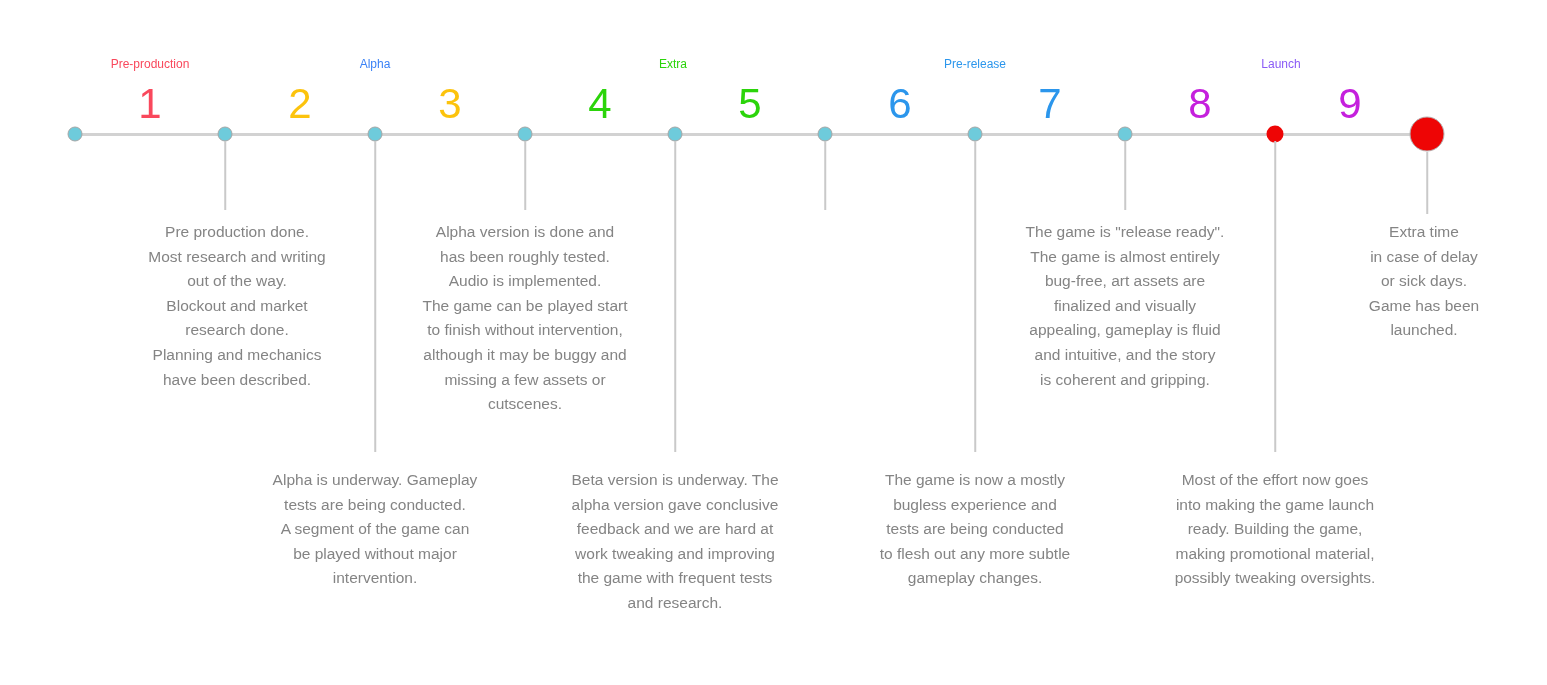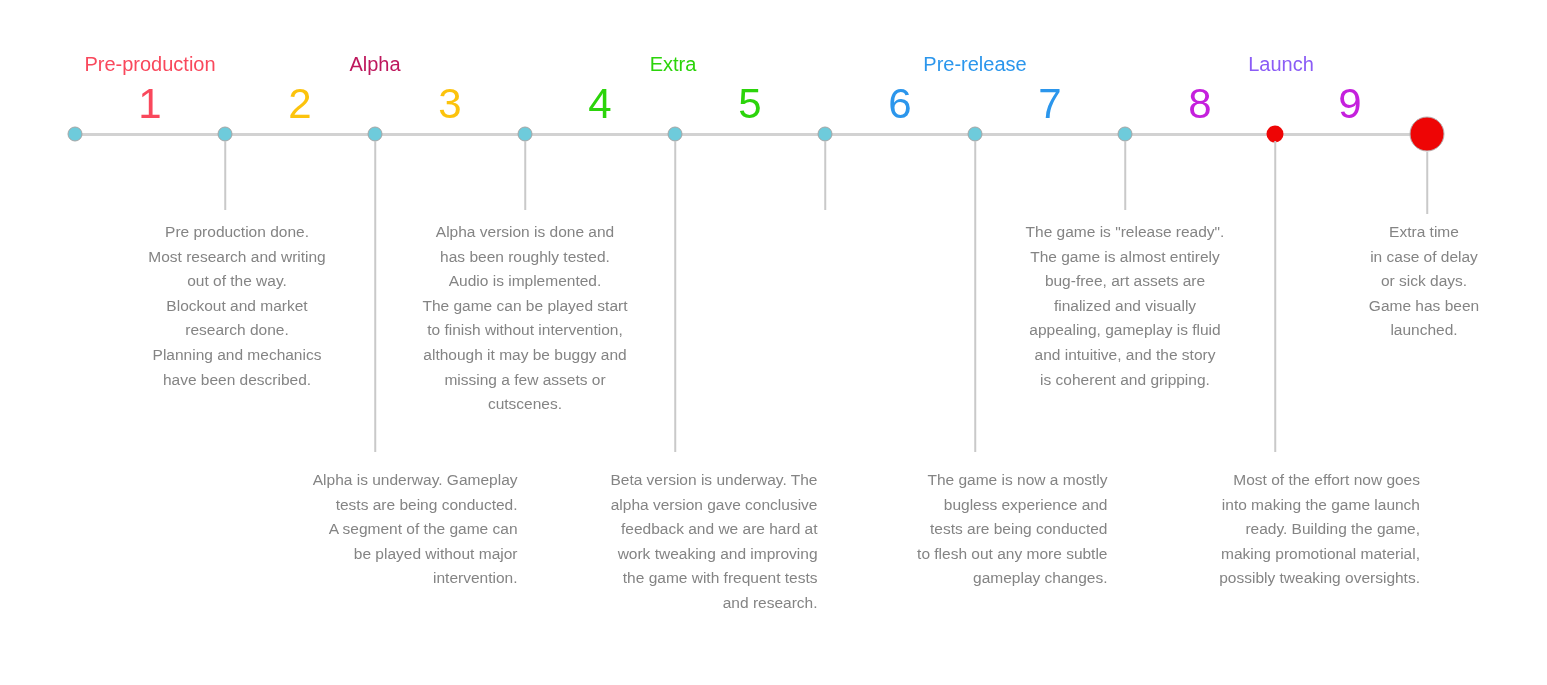--- a/index.html
+++ b/index.html
@@ -2,21 +2,21 @@
 <html><head>
 <meta charset="utf-8">
 <style>
   html,body{margin:0;padding:0;background:#ffffff;}
   .canvas{
     position:relative;width:1547px;height:685px;background:#ffffff;overflow:hidden;
     font-family:"Liberation Sans","DejaVu Sans",sans-serif;
   }
   .phase-label{
     position:absolute;top:55px;transform:translateX(-50%);
-    font-size:20px;line-height:18px;white-space:nowrap;
+    font-size:12px;line-height:18px;white-space:nowrap;
   }
   .step-number{
     position:absolute;top:82px;transform:translateX(-50%);
     font-size:42px;line-height:44px;font-weight:400;
   }
   .axis{
     position:absolute;left:75px;top:133px;width:1352px;height:3px;background:#d2d2d2;
   }
   .dot{
     position:absolute;top:134px;transform:translate(-50%,-50%);
@@ -30,29 +30,29 @@
   }
   .vline.short{top:141px;height:69px;}
   .vline.end{top:152px;height:62px;}
   .vline.long{top:141px;height:311px;}
   .note{
     position:absolute;transform:translateX(-50%);
     color:#848484;font-size:15.5px;line-height:24.6px;
     text-align:center;white-space:pre-line;
   }
   .note.top{top:220px;}
-  .note.bottom{top:468px;text-align:right;}
+  .note.bottom{top:468px;}
 </style>
 </head>
 <body>
 
 <div class="canvas">
 
   <div class="phase-label" style="left: 150px; color: rgb(249, 72, 92);">Pre-production</div>
-  <div class="phase-label" style="left: 375px; color: #be185d;">Alpha</div>
+  <div class="phase-label" style="left: 375px; color: #3b82f6;">Alpha</div>
   <div class="phase-label" style="left: 673px; color: rgb(43, 212, 10);">Extra</div>
   <div class="phase-label" style="left: 975px; color: rgb(43, 150, 236);">Pre-release</div>
   <div class="phase-label" style="left: 1273px; color: #8b5cf6; margin-left: 8px;">Launch</div>
 
   <div class="step-number" style="left: 150px; color: rgb(249, 72, 92);">1</div>
   <div class="step-number" style="left: 300px; color: rgb(252, 195, 13);">2</div>
   <div class="step-number" style="left: 450px; color: rgb(252, 195, 13);">3</div>
   <div class="step-number" style="left: 600px; color: rgb(43, 212, 10);">4</div>
   <div class="step-number" style="left: 750px; color: rgb(43, 212, 10);">5</div>
   <div class="step-number" style="left: 900px; color: rgb(43, 150, 236);">6</div>

